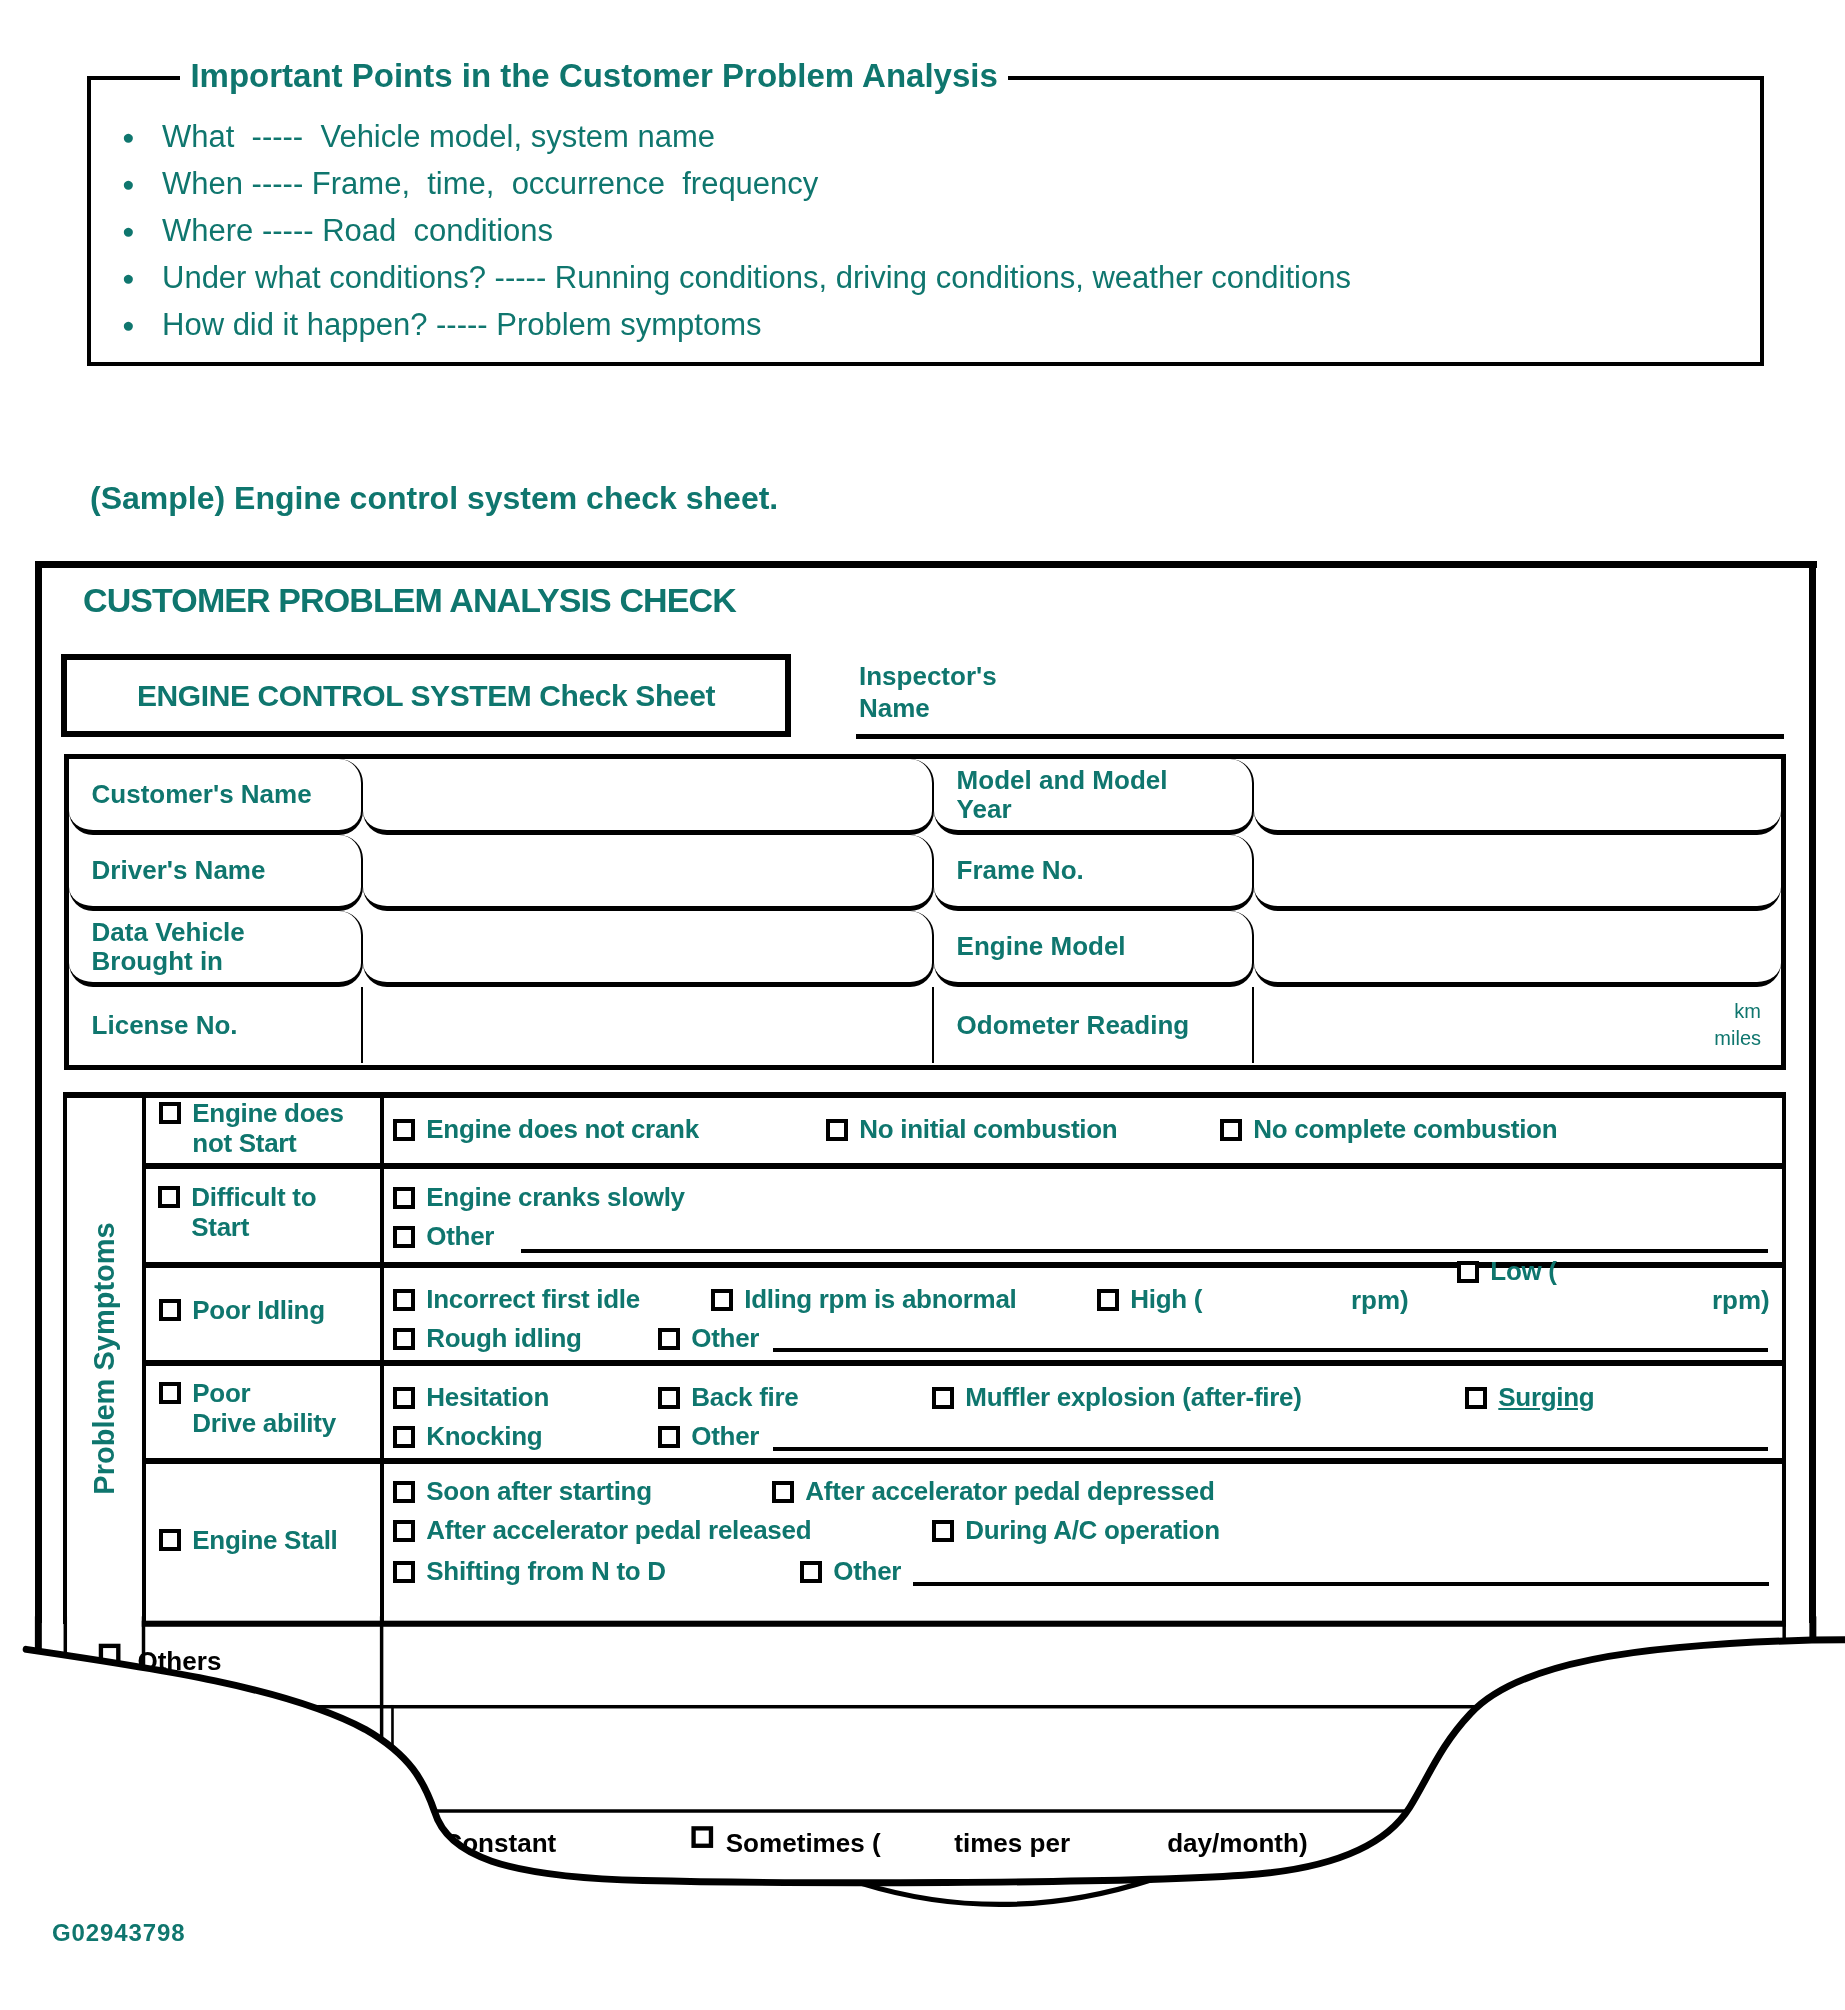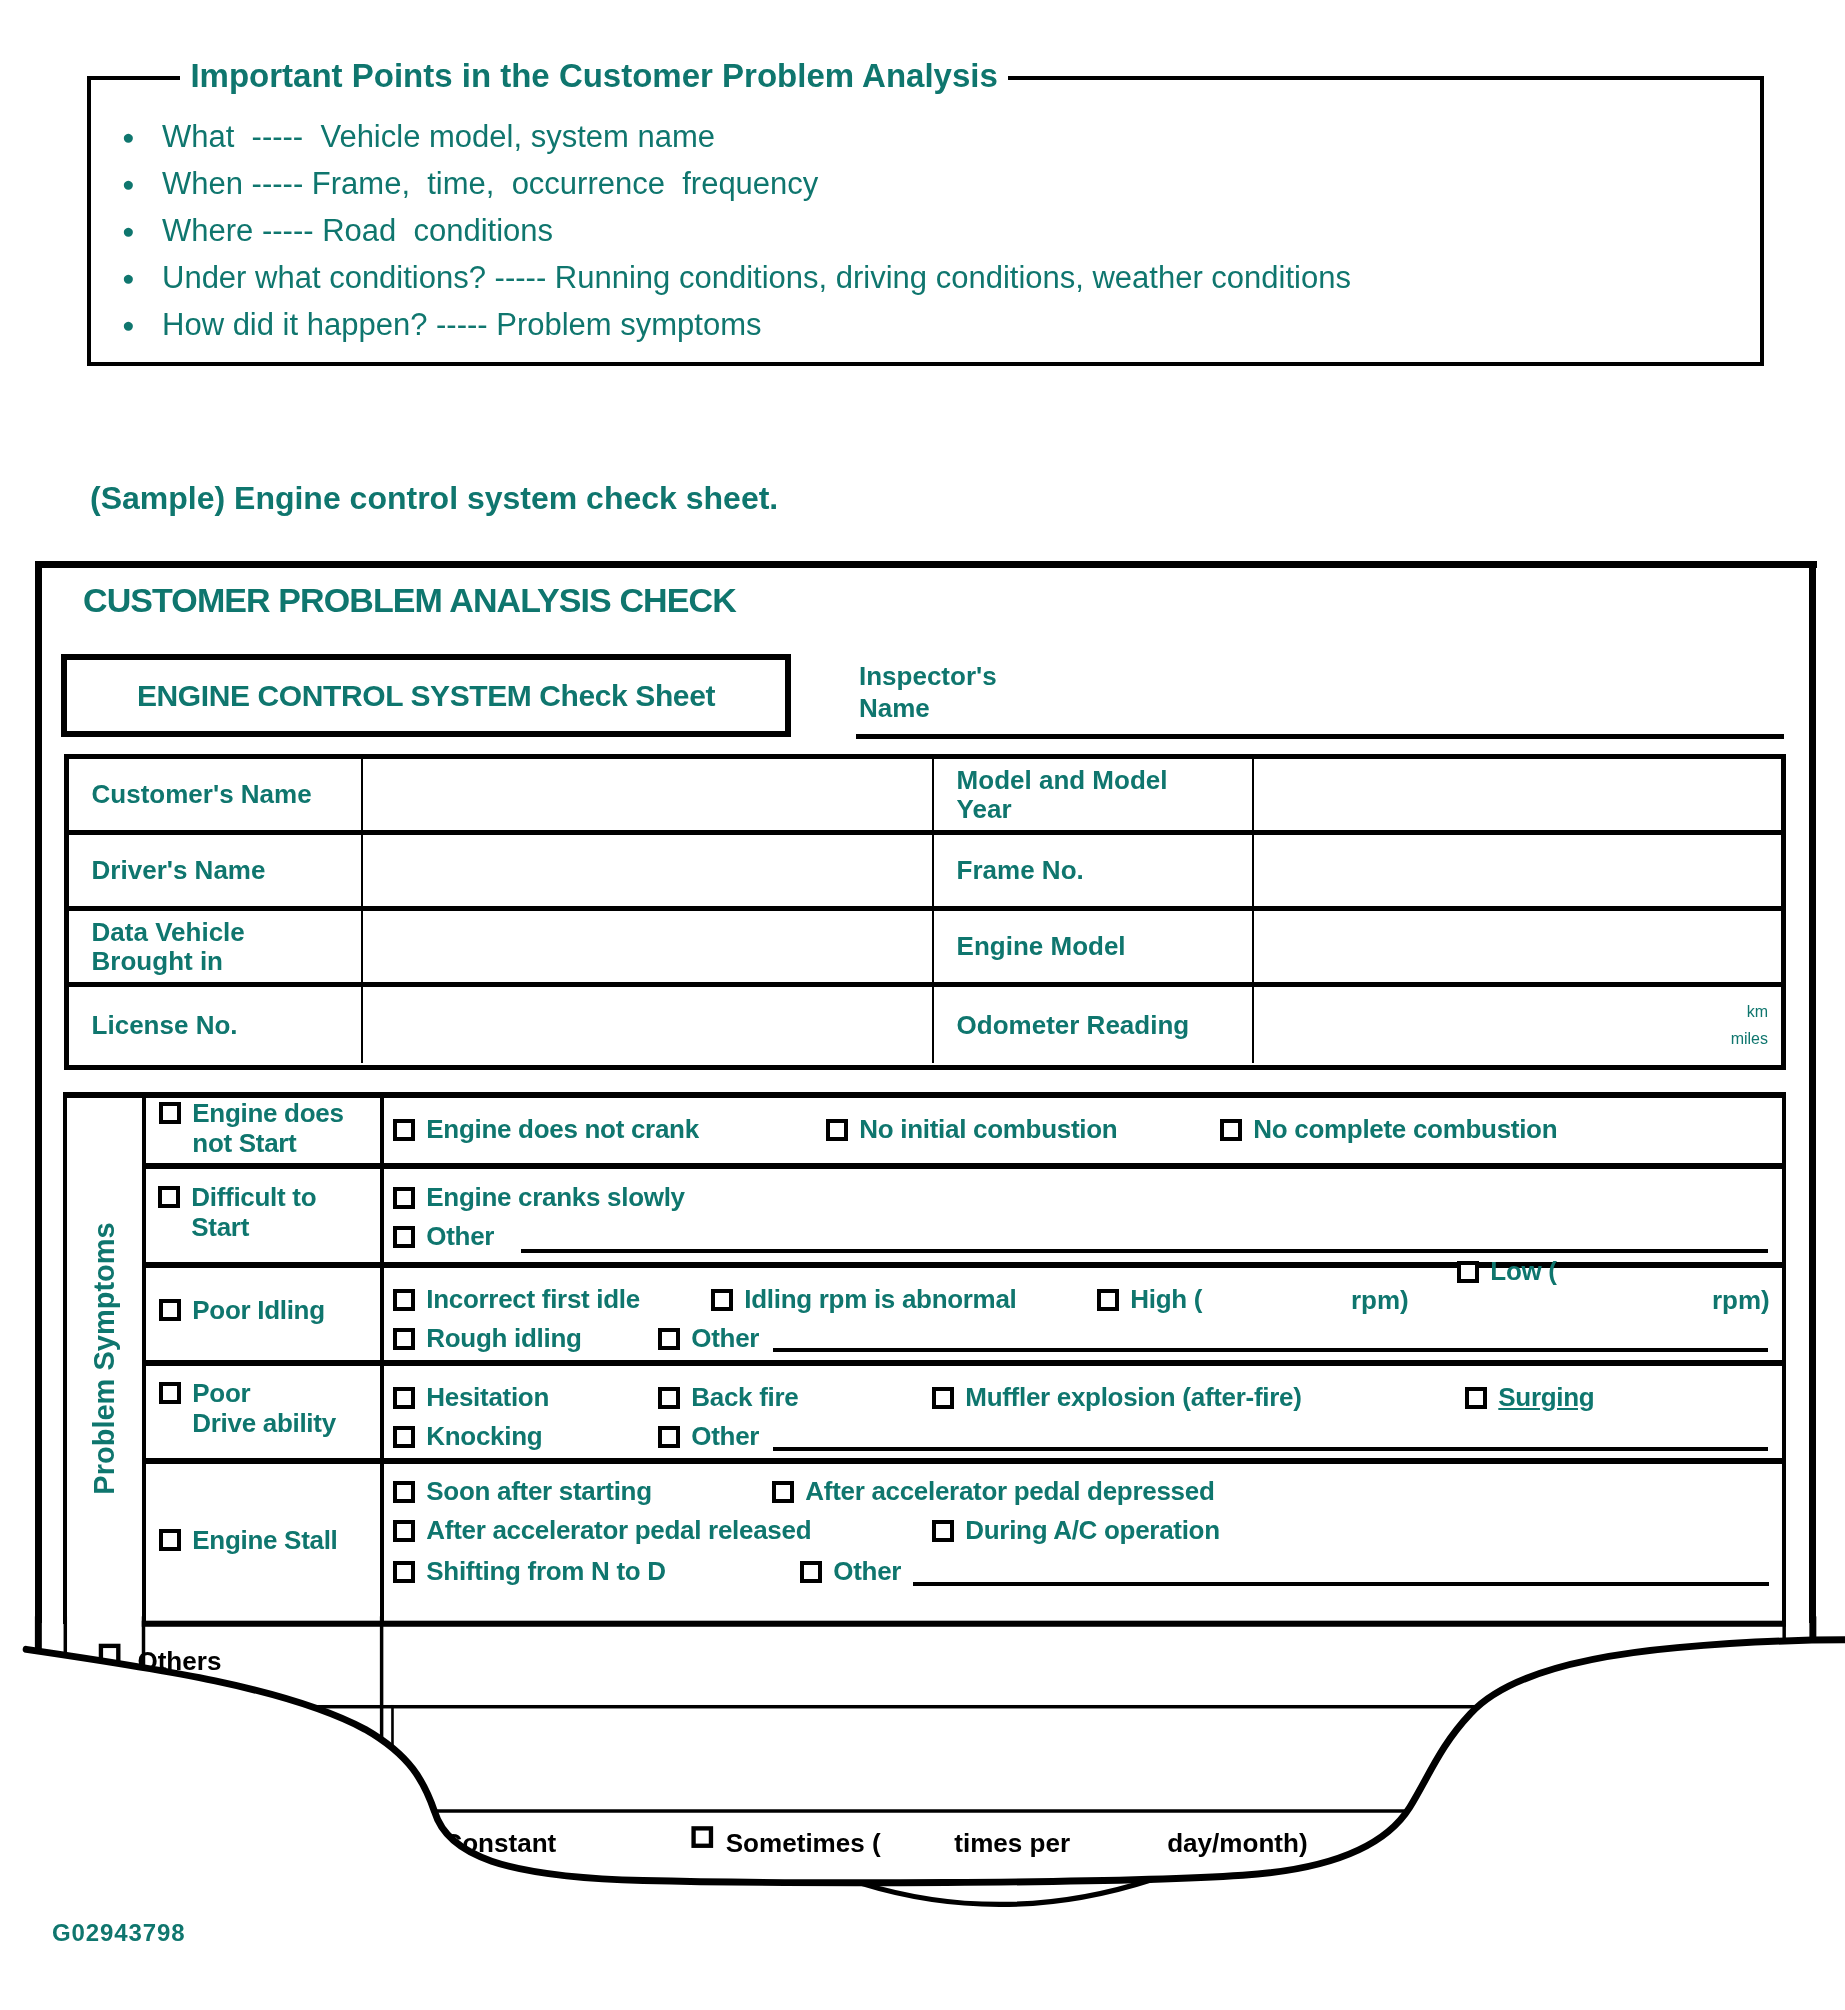--- a/index.html
+++ b/index.html
@@ -25,23 +25,23 @@
              box-sizing:border-box;display:flex;align-items:center;justify-content:center;
              font-size:30px;font-weight:700;letter-spacing:-0.4px;white-space:nowrap;}
   .inspector{position:absolute;left:859px;top:660px;font-size:26px;font-weight:700;line-height:32px;}
 
   
   .info-table{position:absolute;left:64px;top:754px;width:1722px;height:316px;
               border:5.2px solid #000;box-sizing:border-box;display:grid;
               grid-template-columns:294px 571px 320px auto;grid-auto-rows:76px;}
   .info-table .cell{box-sizing:border-box;display:flex;align-items:center;}
   .info-table .vr{border-right:2.6px solid #000;}
-  .info-table .hr{border-bottom:5.2px solid #000;}
+  .info-table .hr{border-bottom:5.2px solid #000;border-radius:24px;}
   .info-table .lbl{padding-left:22.6px;font-size:26px;font-weight:700;line-height:29px;}
-  .info-table .units{justify-content:flex-end;padding-right:13px;font-size:16px;line-height:27px;text-align:right;}
+  .info-table .units{justify-content:flex-end;padding-right:20px;font-size:20px;line-height:27px;text-align:right;}
 
   
   .vwrap{position:absolute;left:67px;top:1092px;width:75px;height:532px;
          display:flex;align-items:center;justify-content:center;}
   .vwrap span{transform:rotate(-90deg);white-space:nowrap;font-size:29px;font-weight:700;}
 
   .cb{display:inline-block;width:14px;height:14px;border:4.3px solid #000;background:#fff;
       flex:none;margin-right:11.3px;}
   .item{position:absolute;display:flex;align-items:center;font-size:26px;font-weight:700;
         white-space:pre;letter-spacing:-0.3px;}

